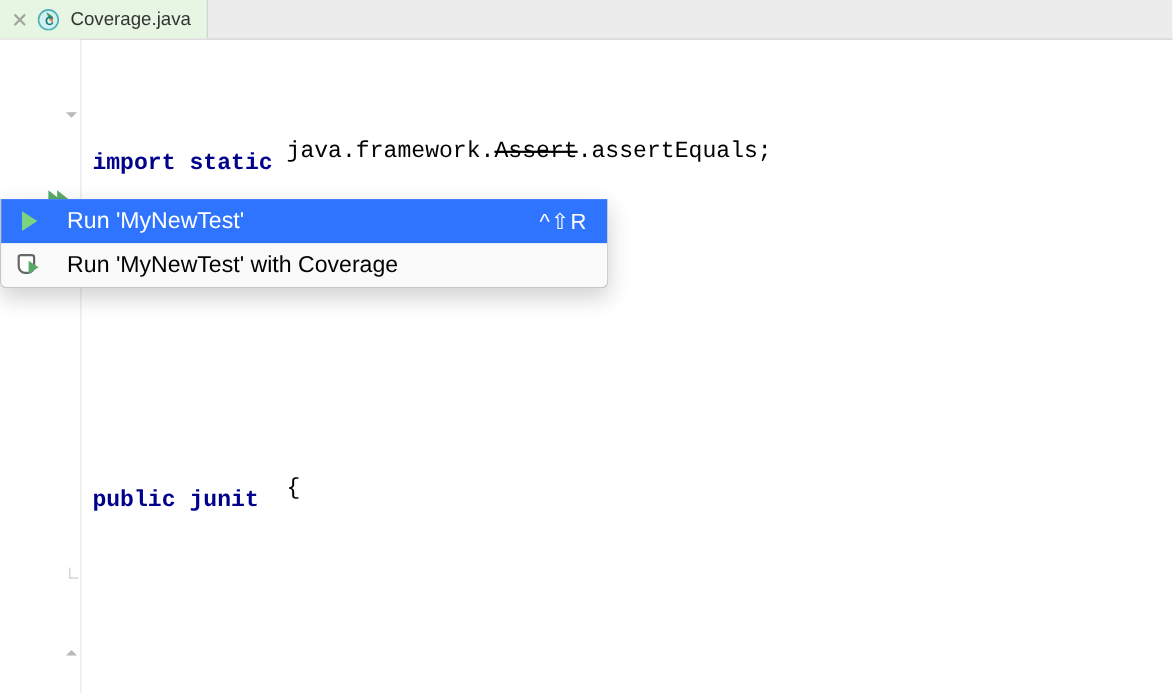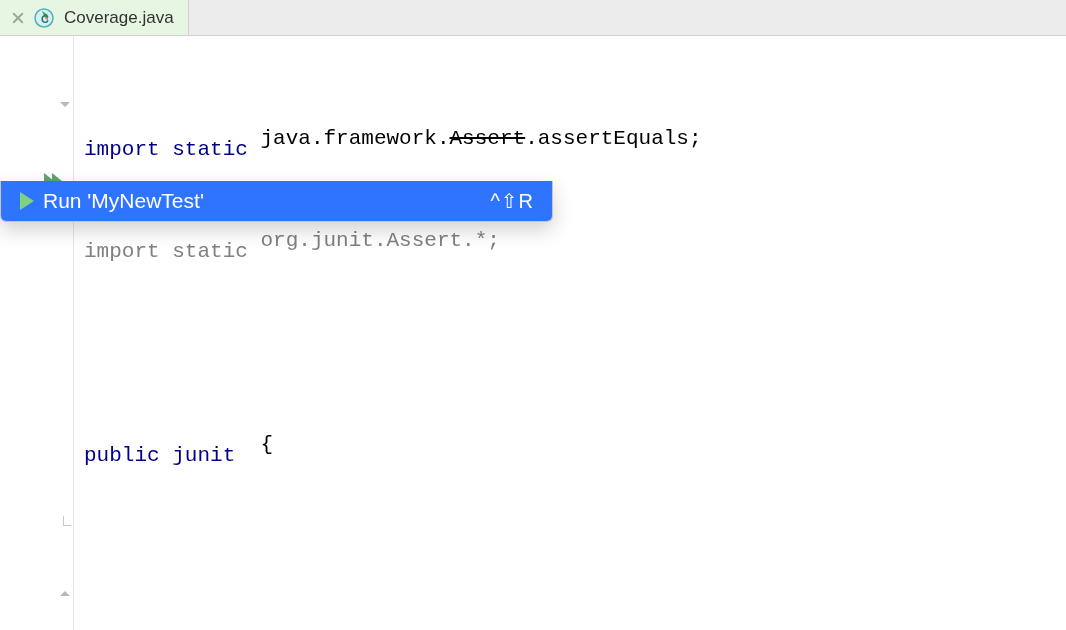--- a/index.html
+++ b/index.html
@@ -91,42 +91,42 @@
     flex:1;
     font-family: Menlo, Consolas, "Courier New", monospace;
     font-size: 21px;
     line-height: 34px;
     white-space: pre;
     padding-top: 18px;
     position:relative;
   }
   .code .row { padding-left: 10px; height:34px; display:flex; align-items:center;}
 
-  .kw{ color:#00008b; font-weight:normal;margin-top:22px;}
+  .kw{ color:#00008b; font-weight:bold;margin-top:22px;}
   .pkg{ color:#000;}
   .italic{ color:#000000;}
   .strike{ text-decoration: line-through;}
 
   
   .context-menu{
     position:absolute;
     top: 145px;
     left: 0px;
     width: 553px;
     background:#fafafa;
     border:1px solid #c6c6c6;
     border-top:none;
     border-radius:0 0 6px 6px;
     box-shadow: 0 8px 20px rgba(0,0,0,.18);
     overflow:hidden;
     font-size:21px;
     z-index:10;
   }
   .menu-item{
-    display:flex; align-items:center; height:40px; padding:0 18px 0 14px; gap:4px;
+    display:flex; align-items:center; height:40px; padding:0 18px 0 14px; gap:22px;
     color:#000;
   }
   .menu-item.selected{ background:#2f74ff; color:#fff;}
   .menu-item .lbl{ flex:1; }
   .menu-item .shortcut{ font-size:20px; letter-spacing:1px;}
   .menu-icon{ width:24px; height:22px; display:flex; align-items:center; justify-content:center;}
   .mi-run{
     width:0;height:0;border-style:solid;border-width:9px 0 9px 14px;
     border-color: transparent transparent transparent #59a869;
   }
@@ -200,15 +200,25 @@
   </div>
 
   <div class="context-menu">
     <div class="menu-item selected">
       <span class="menu-icon">
           <span class="mi-run"></span>
         </span>
       <span class="lbl">Run 'MyNewTest'</span>
       <span class="shortcut">^⇧R</span>
     </div>
+    <div class="menu-item">
+      <span class="menu-icon">
+          <span class="mi-cov">
+            <span class="shield"></span>
+            <span class="play"></span>
+          </span>
+        </span>
+      <span class="lbl">Run 'MyNewTest' with Coverage</span>
+      <span class="shortcut"></span>
+    </div>
   </div>
 
 </div>
 
 </body></html>

